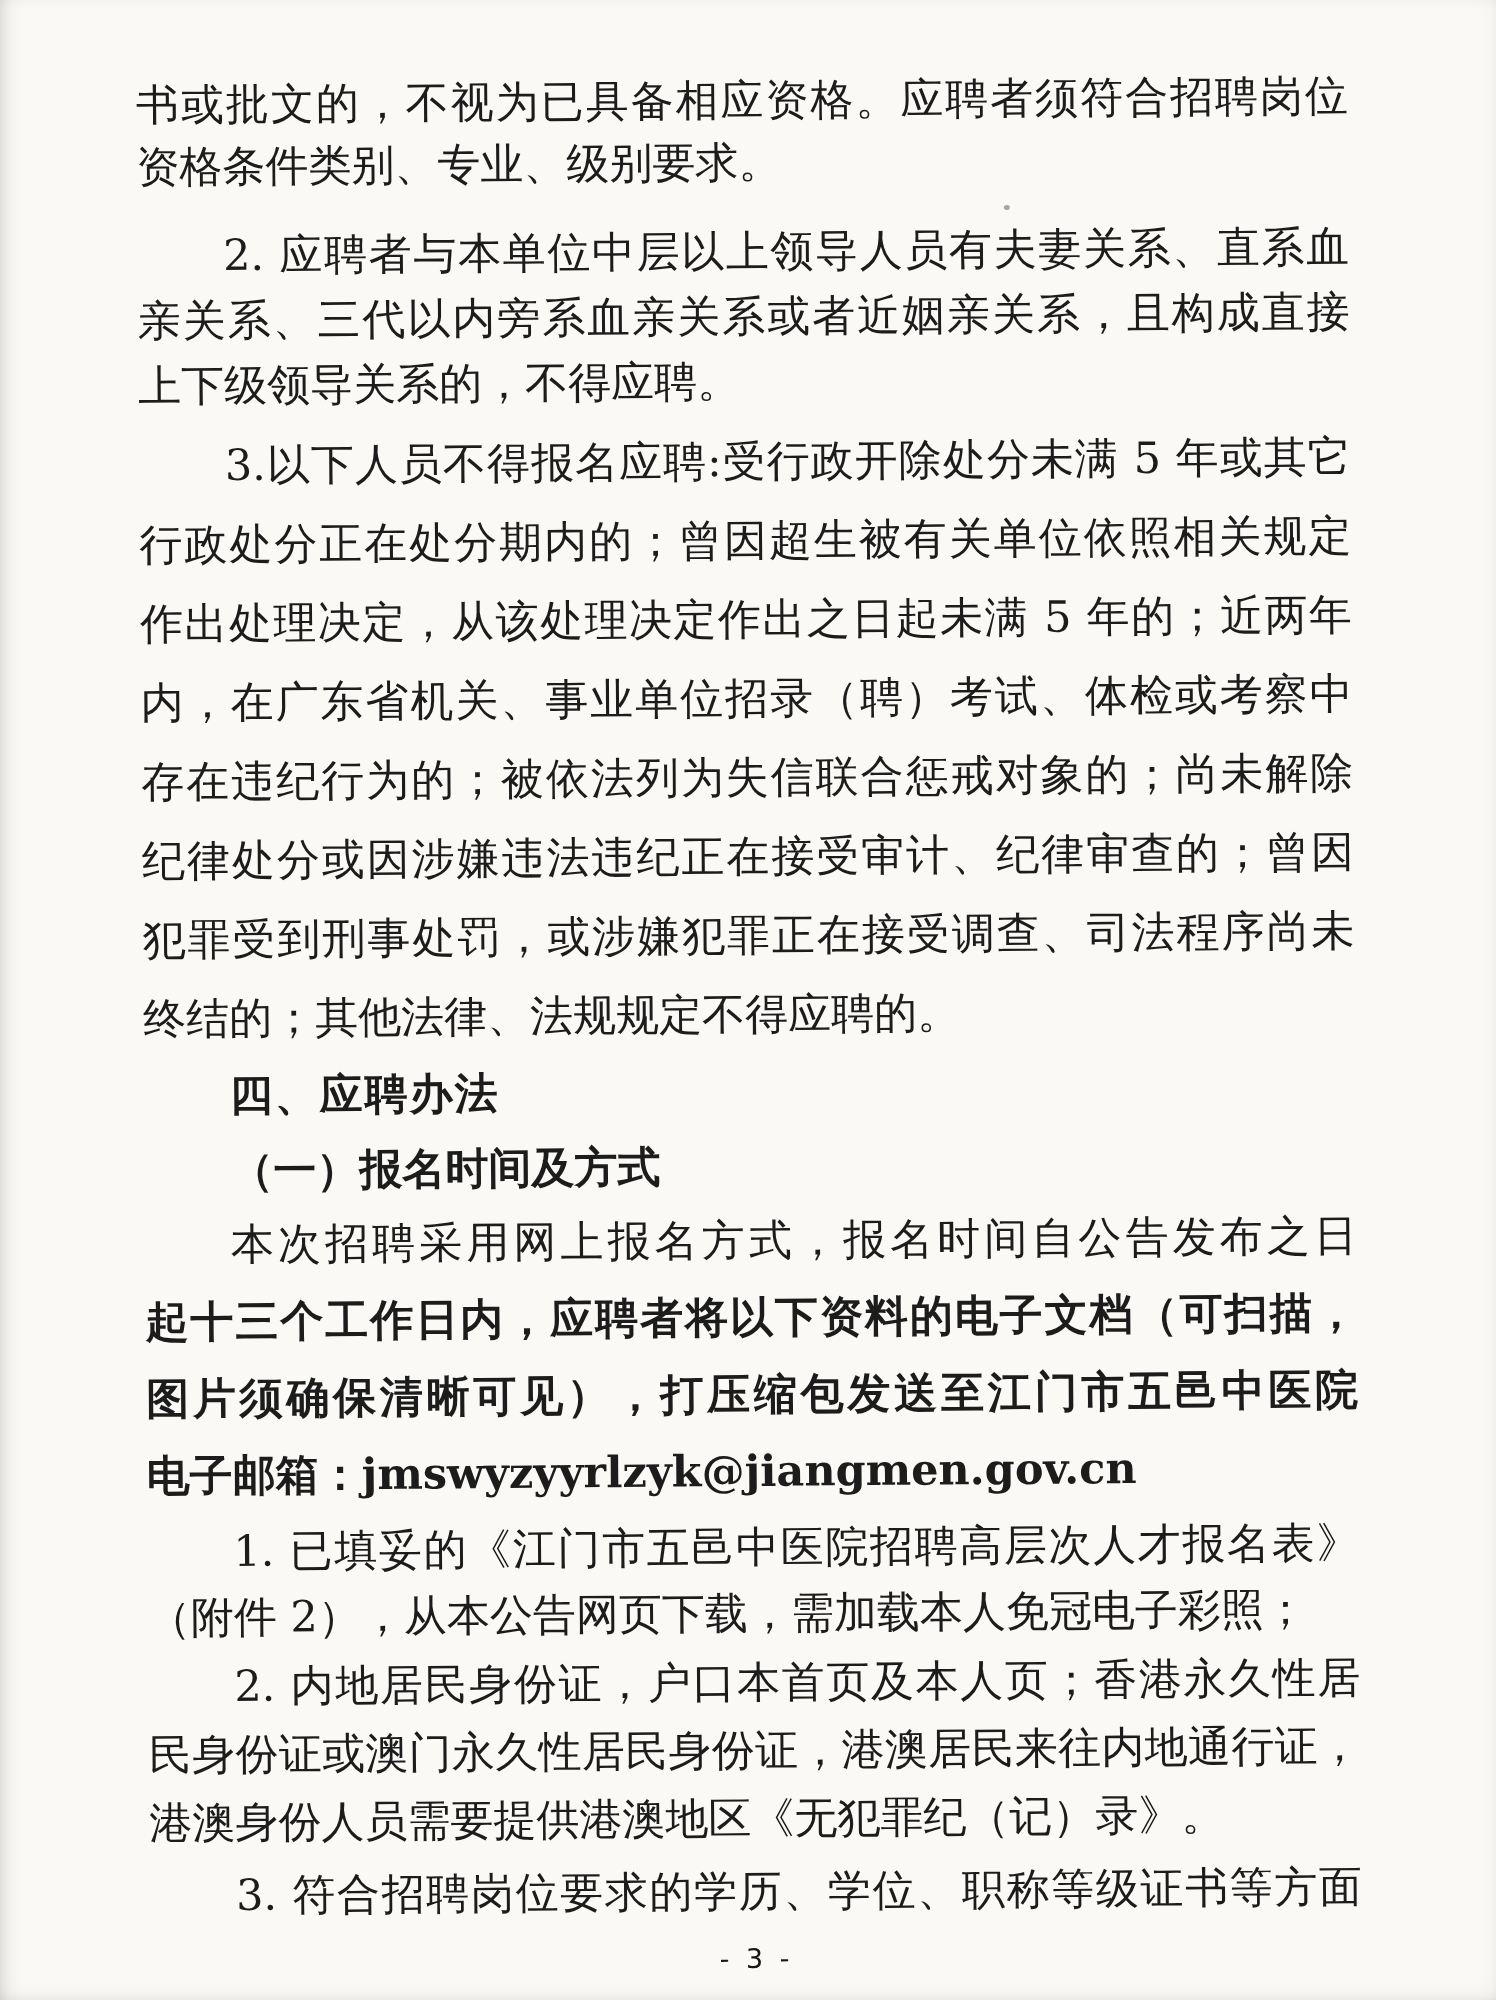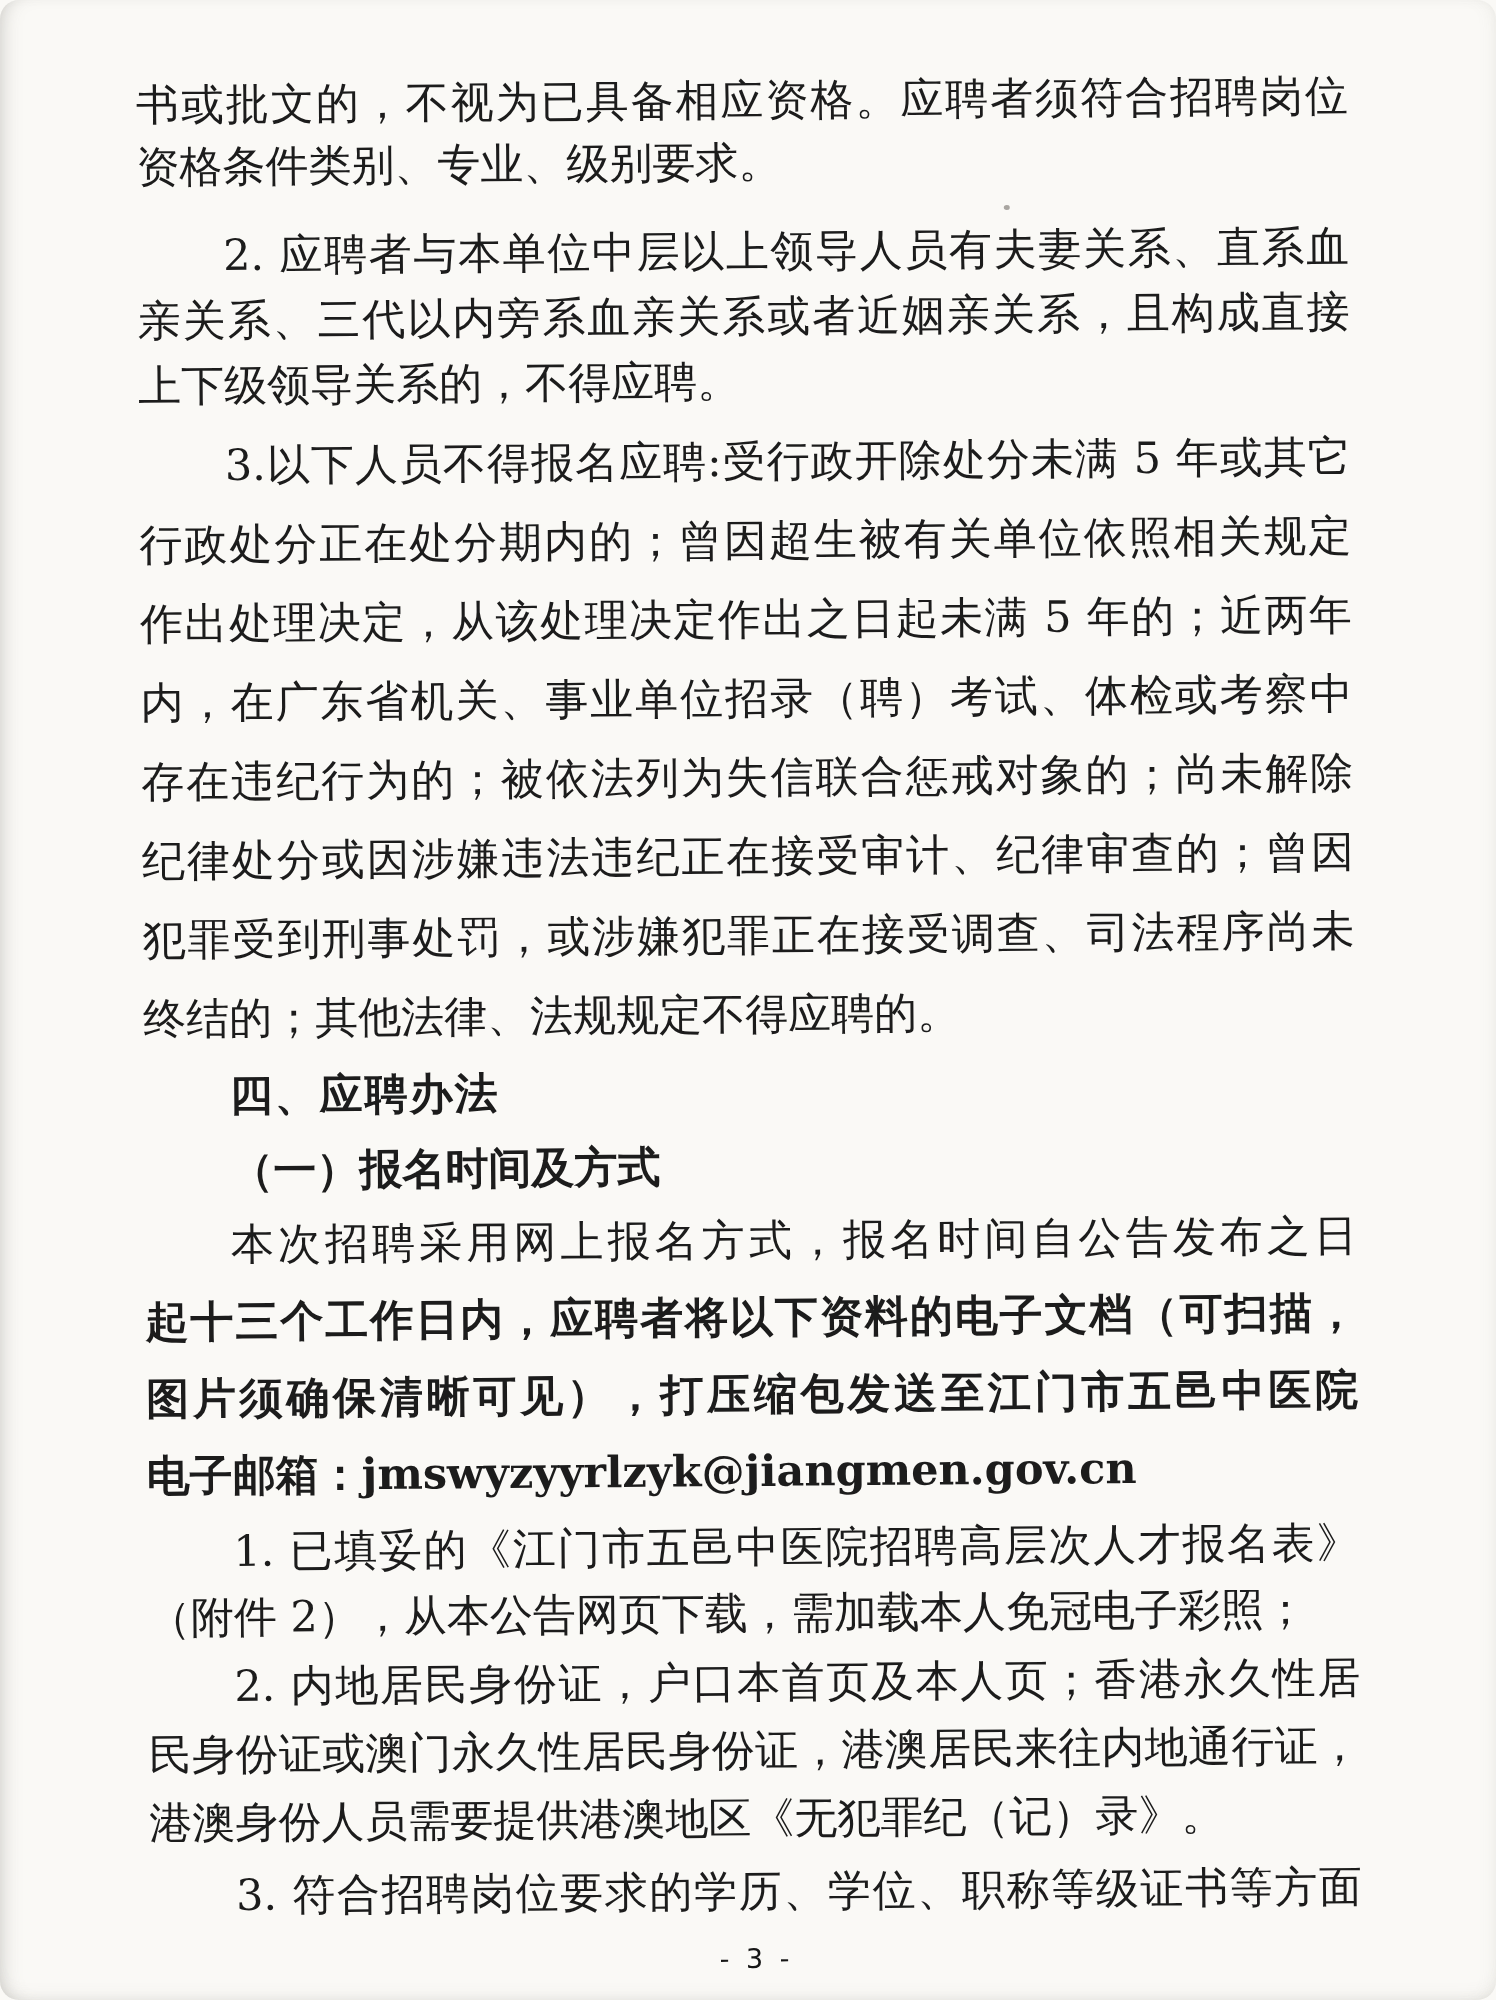--- a/index.html
+++ b/index.html
@@ -15,21 +15,20 @@
     font-family: "DejaVu Serif", "Liberation Serif", serif;
     color: var(--ink, #1c1c1c);
   }
   
   .sheet {
     position: absolute;
     inset: 0;
     box-shadow: inset 14px 0 22px -16px rgba(120,118,110,0.45),
                 inset -10px 0 24px -20px rgba(120,118,110,0.30),
                 inset 0 -12px 26px -22px rgba(120,118,110,0.30);
-    border-radius: 19px;
   }
   .sheet-content {
     position: absolute;
     inset: 0;
     transform: rotate(-0.45deg);
     transform-origin: 50% 50%;
   }
   .text-block {
     position: absolute;
     left: 143px;

